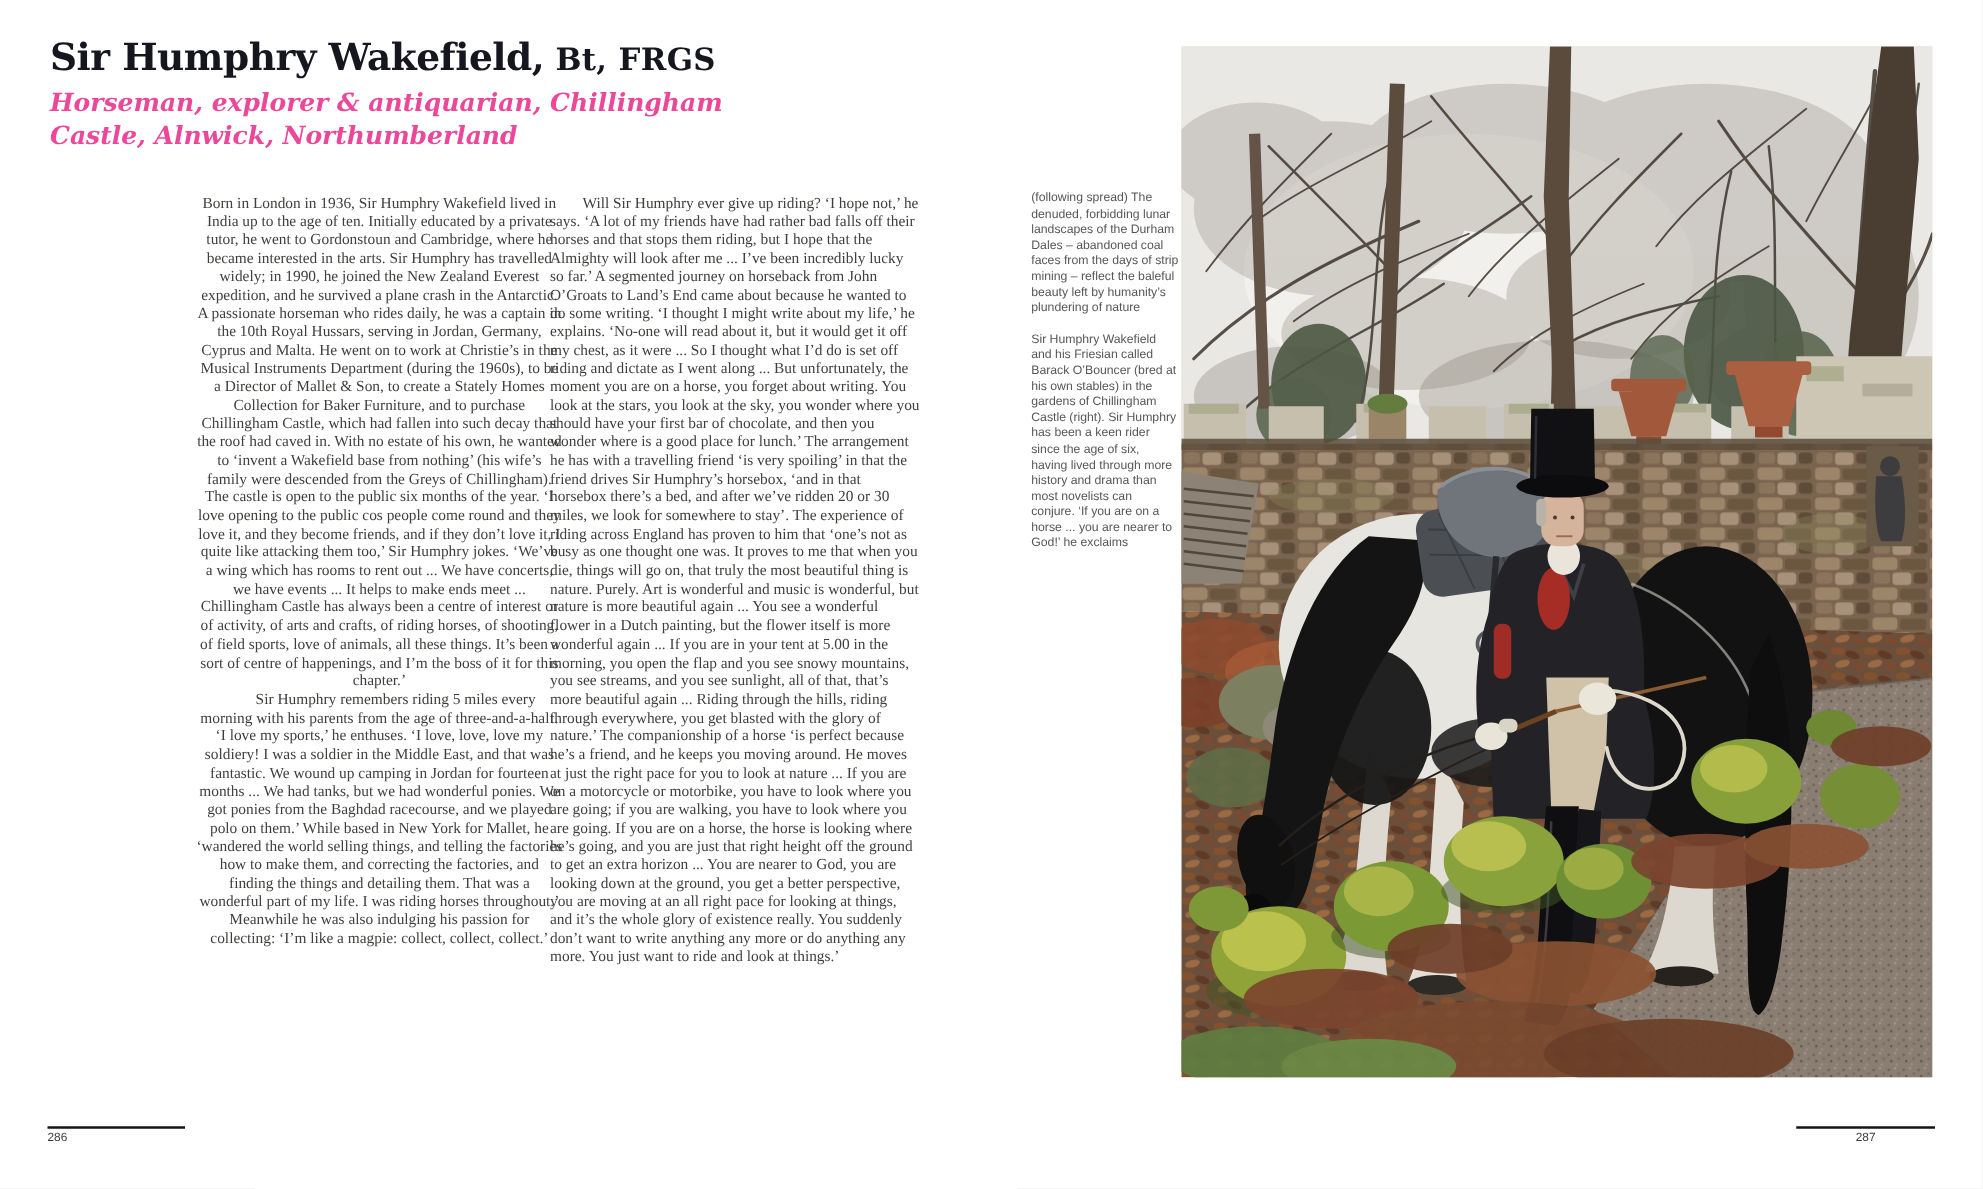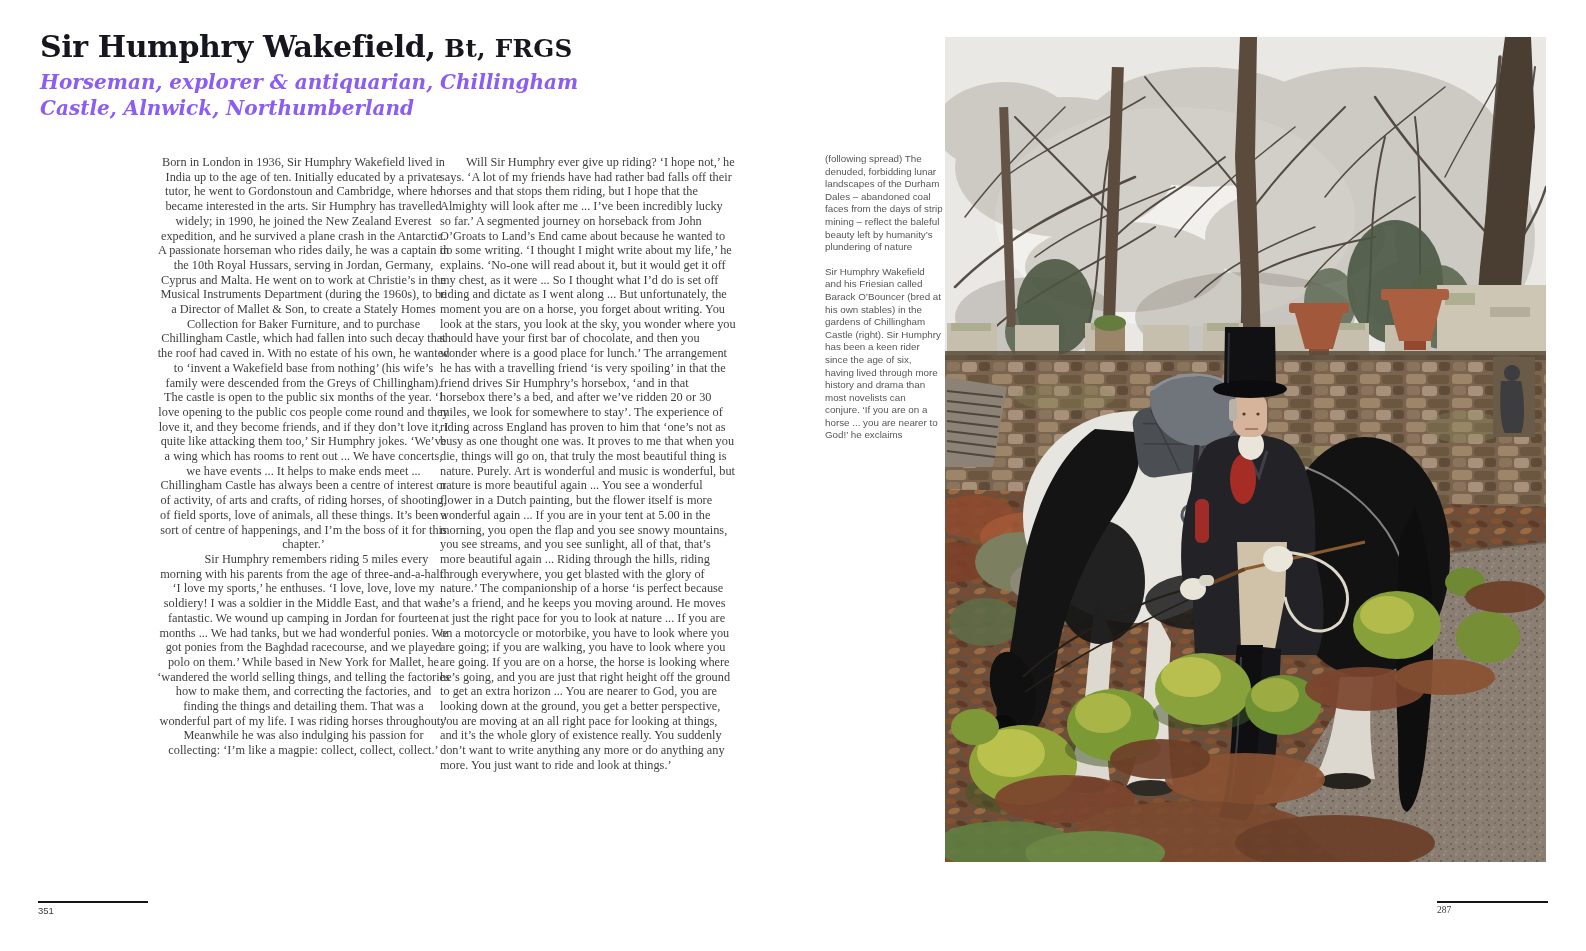--- a/index.html
+++ b/index.html
@@ -8,21 +8,21 @@
     font-family:"Liberation Serif",serif;color:#3f3e3c;overflow:hidden;
   }
   .title-block{position:absolute;left:40px;top:30px;width:560px;}
   .title{
     margin:0;font-family:"DejaVu Serif",serif;font-weight:700;
     font-size:30px;letter-spacing:-0.4px;color:#16161f;line-height:1.1;
   }
   .title .postnoms{font-size:0.82em;letter-spacing:0.3px;}
   .subtitle{
     margin:6px 0 0 0;font-family:"DejaVu Serif",serif;font-style:italic;font-weight:600;
-    font-size:20px;line-height:1.3;color:#8b5cf6;max-width:540px;
+    font-size:20px;line-height:1.3;color:#ec4899;max-width:540px;
   }
   .bodycol{
     position:absolute;top:155px;font-size:12.3px;line-height:14.7px;
     text-align:left;color:#3f3e3c;
   }
   .col1{left:157px;width:293px;text-align:center;}
   .col2{left:440px;width:296px;}
   .bodycol p{margin:0;}
   .bodycol p.indent{text-indent:26px;}
   .caption{
@@ -31,21 +31,21 @@
   }
   .caption p{margin:0 0 12px 0;}
   .photo{
     position:absolute;left:945px;top:37px;width:601px;height:825px;margin:0;
     background:#e9e8e5;overflow:hidden;
   }
   .photo svg{display:block;}
   .folio{position:absolute;font-family:"Liberation Sans",sans-serif;font-size:9.5px;color:#3a3a3a;}
   .folio .rule{display:block;border-top:2px solid #141414;height:0;margin-bottom:2px;}
   .folio-left{left:38px;top:901px;width:110px;text-align:left;}
-  .folio-right{left:1437px;top:901px;width:111px;text-align:left;font-family:Liberation Serif, serif;}
+  .folio-right{left:1437px;top:901px;width:111px;text-align:center;}
 </style>
 </head>
 <body>
 
 <div class="spread">
 
   <header class="title-block">
     <h1 class="title"><span>Sir Humphry Wakefield,</span><span class="postnoms"> Bt, FRGS</span></h1>
     <p class="subtitle">Horseman, explorer &amp; antiquarian, Chillingham Castle, Alnwick, Northumberland</p>
   </header>
@@ -339,20 +339,20 @@
         <ellipse cx="250" cy="796" rx="120" ry="32" fill="#7c4a30"></ellipse>
         <ellipse cx="390" cy="806" rx="100" ry="28" fill="#6b3f29"></ellipse>
         <ellipse cx="60" cy="808" rx="70" ry="24" fill="#5f7d40"></ellipse>
         <ellipse cx="150" cy="816" rx="70" ry="22" fill="#6b8a46"></ellipse>
       </g>
     </svg>
   </figure>
 
   <div class="folio folio-left">
     <span class="rule"></span>
-    <span>351</span>
+    <span>286</span>
   </div>
   <div class="folio folio-right">
     <span class="rule"></span>
     <span>287</span>
   </div>
 
 </div>
 
 </body></html>

